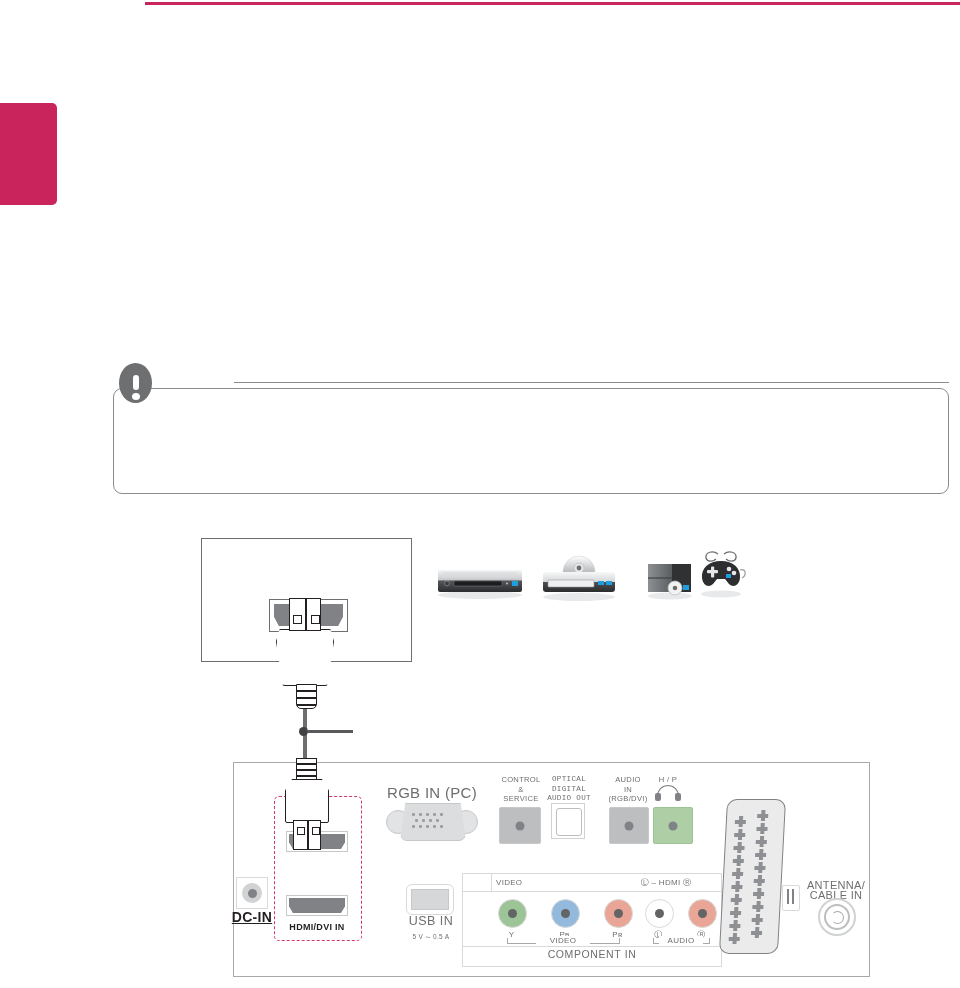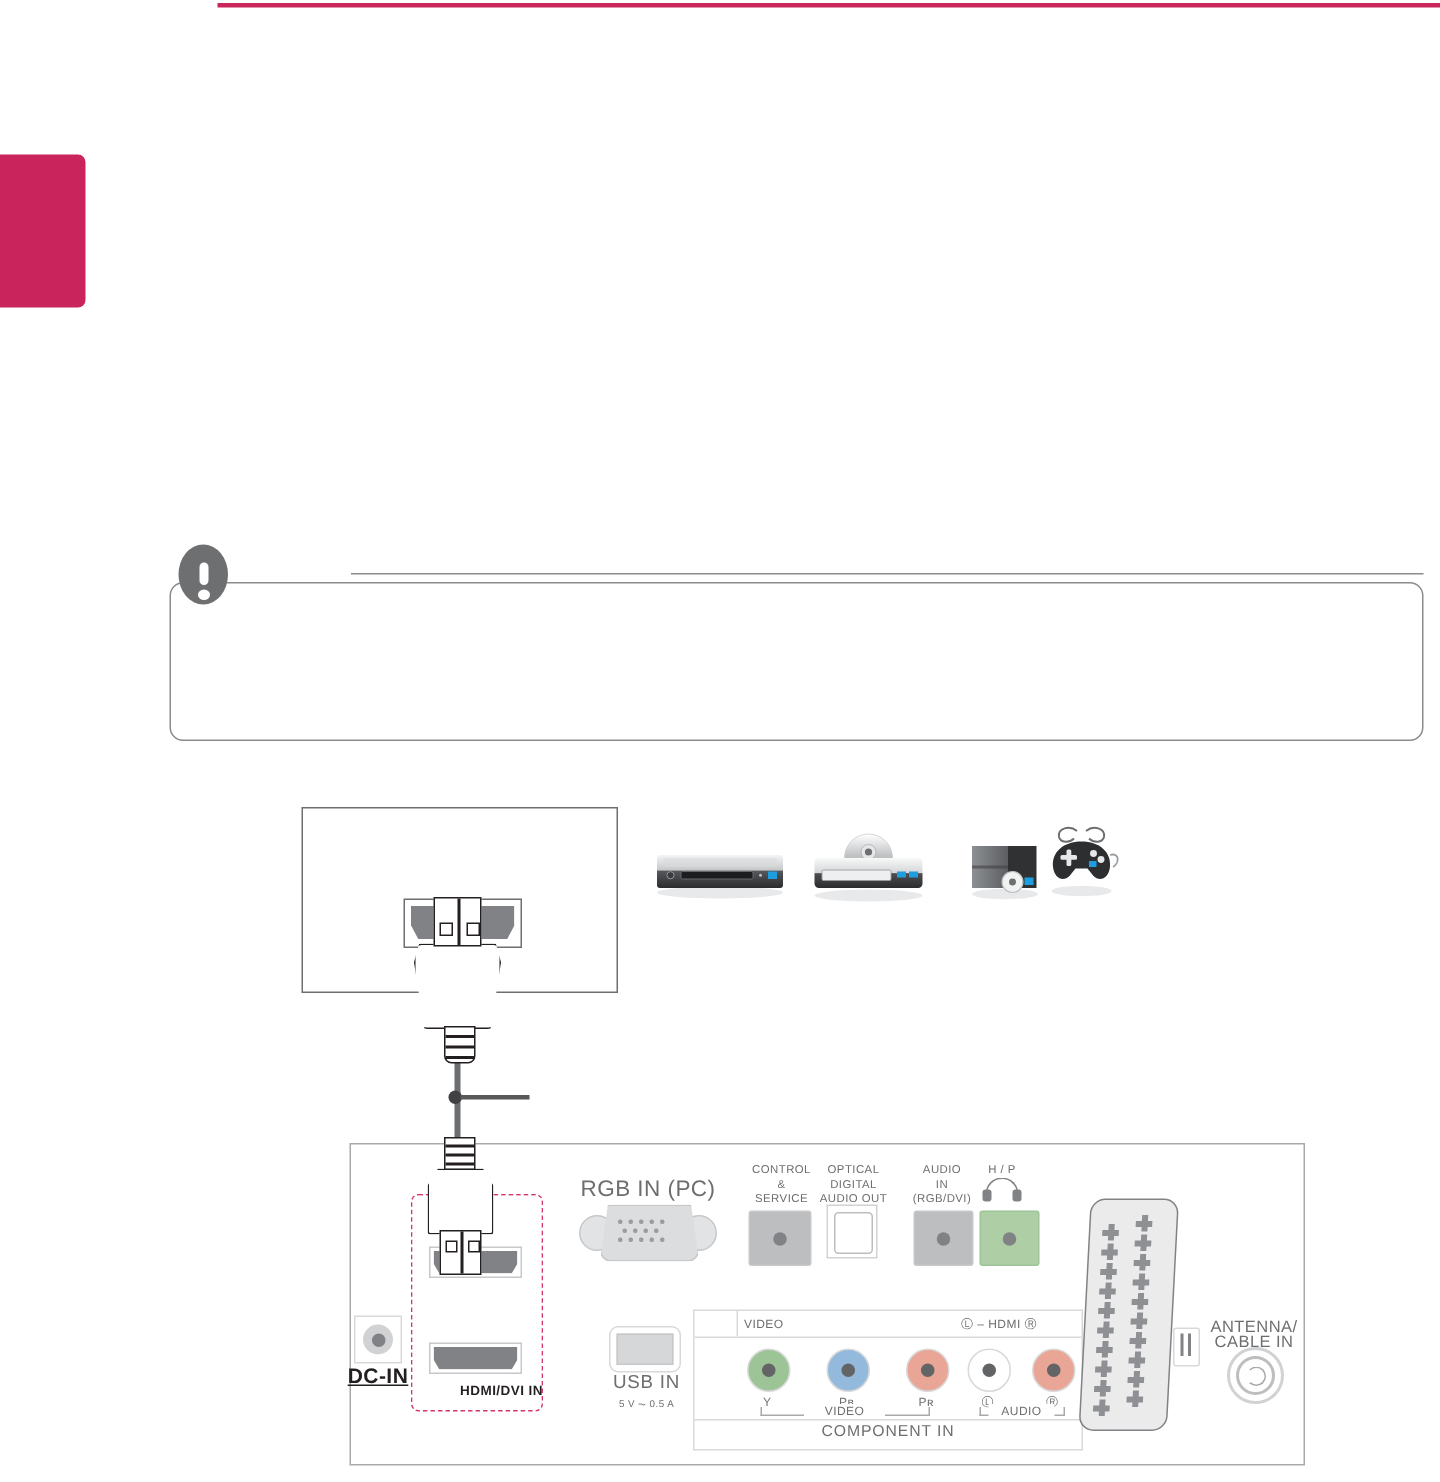--- a/index.html
+++ b/index.html
@@ -283,21 +283,21 @@
     <div class="lbl lbl-dark" style="left:-4px;top:150px;width:44px;font-size:14px;text-decoration:underline;">DC-IN</div>
 
     <div class="dashed"></div>
 
     <div class="hdmi-port" style="left:52px;top:68px;">
       <div class="in"></div>
     </div>
     <div class="hdmi-port" style="left:52px;top:132px;">
       <div class="in"></div>
     </div>
-    <div class="lbl lbl-dark" style="left:38px;top:160px;width:90px;font-size:9px;text-align:right;">HDMI/DVI IN</div>
+    <div class="lbl lbl-dark" style="left:38px;top:160px;width:90px;font-size:9px;">HDMI/DVI IN</div>
 
     <div class="lbl" style="left:144px;top:25px;width:108px;font-size:15px;">RGB IN (PC)</div>
     <div class="vga">
       <div class="ear l"></div>
         <div class="ear r"></div>
       <div class="shell"></div>
       <div class="pins">
         <span style="left:0;top:0"></span>
           <span style="left:7px;top:0"></span>
           <span style="left:14px;top:0"></span>
@@ -321,21 +321,21 @@
     <div class="lbl" style="left:158px;top:154px;width:78px;font-size:12.5px;letter-spacing:.5px;">USB IN</div>
     <div class="lbl" style="left:158px;top:169px;width:78px;font-size:6.5px;">5 V ⏦ 0.5 A</div>
 
     <div class="lbl" style="left:250px;top:12px;width:74px;">CONTROL
 &amp;
 SERVICE</div>
     <div class="sq-port" style="left:265px;top:44px;width:40px;height:35px;">
         <div class="hole"></div>
       </div>
 
-    <div class="lbl" style="left:296px;top:12px;width:78px;">OPTICAL
+    <div class="lbl" style="left:296px;top:12px;width:78px;font-family:Liberation Mono, monospace;">OPTICAL
 DIGITAL
 AUDIO OUT</div>
     <div class="toslink">
         <div class="in"></div>
       </div>
 
     <div class="lbl" style="left:360px;top:12px;width:68px;">AUDIO
 IN
 (RGB/DVI)</div>
     <div class="sq-port" style="left:375px;top:44px;width:38px;height:35px;">

